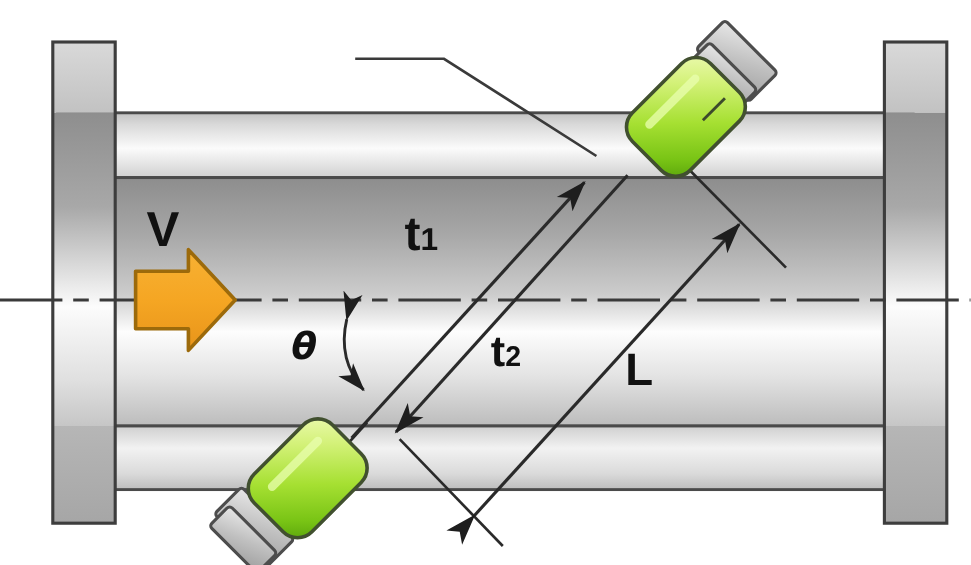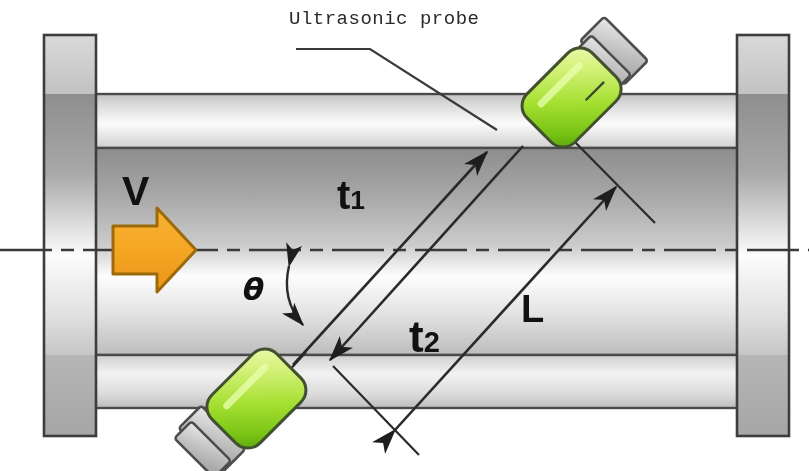--- a/index.html
+++ b/index.html
@@ -9,21 +9,21 @@
   #diagram{position:absolute;left:0;top:0;}
   .lbl{position:absolute;white-space:nowrap;color:#151515;}
   #probe-label{
     left:289px;top:8px;font-family:"Liberation Mono","DejaVu Sans Mono",monospace;
     font-size:19px;letter-spacing:.5px;color:#2a2a2a;
   }
   #label-v{left:122px;top:168px;font-size:41px;font-weight:700;color:#111;}
   #label-theta{left:243px;top:271px;font-size:31px;font-style:italic;
                font-weight:700;color:#111;font-family:"DejaVu Sans",sans-serif;}
   #label-t1{left:337px;top:173px;font-size:40px;font-weight:700;color:#111;}
-  #label-t2{left:409px;top:272px;font-size:44px;font-weight:700;color:#111;margin-top:40px;}
+  #label-t2{left:409px;top:272px;font-size:36px;font-weight:700;color:#111;}
   #label-l{left:521px;top:288px;font-size:38px;font-weight:700;color:#111;}
   .sub{font-size:0.66em;}
 </style>
 </head>
 <body>
 
 <div id="stage">
 
   <svg id="diagram" width="809" height="471" viewBox="0 0 809 471">
     <defs>
@@ -142,21 +142,20 @@
 
     <g transform="translate(255,400) rotate(45)">
       <rect x="-34" y="42" width="62" height="32" rx="3" fill="url(#gCap)" stroke="#4d4d4d" stroke-width="2.6"></rect>
       <rect x="-30" y="60" width="56" height="24" rx="3" fill="url(#gCap)" stroke="#4d4d4d" stroke-width="2.6"></rect>
       <rect x="-34" y="-48" width="68" height="92" rx="17" fill="url(#gProbe)" stroke="#41502f" stroke-width="3"></rect>
       <line x1="-16" y1="-30" x2="-16" y2="24" stroke="#eaffb0" stroke-width="7" stroke-linecap="round" opacity="0.75"></line>
     </g>
 
   </svg>
 
-  <div class="lbl" id="probe-label">Ultrasonic probe</div>
 
   <div class="lbl" id="label-v">V</div>
 
   <div class="lbl" id="label-theta">θ</div>
 
   <div class="lbl" id="label-t1"><span>t</span><span class="sub">1</span></div>
 
   <div class="lbl" id="label-t2"><span>t</span><span class="sub">2</span></div>
 
   <div class="lbl" id="label-l">L</div>

